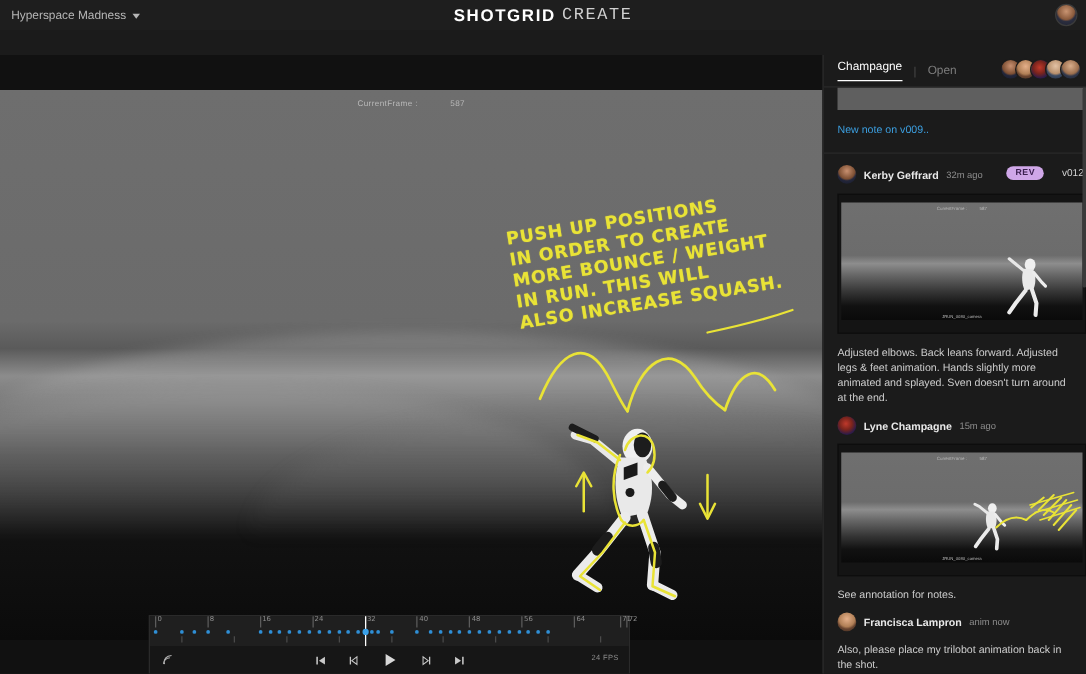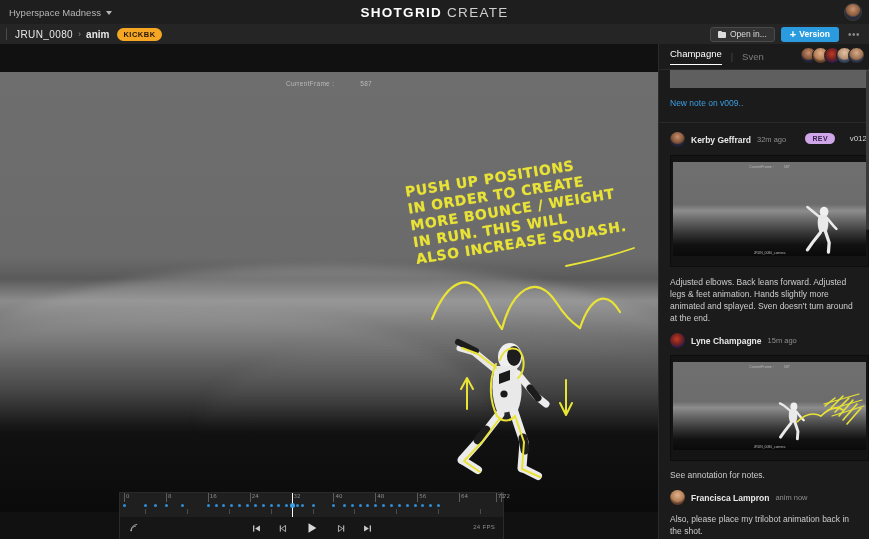--- a/index.html
+++ b/index.html
@@ -28,21 +28,21 @@
     border-right: 3.5px solid transparent;
     border-top: 4px solid #b6b6b6;
     margin-top: 1px;
   }
   .brand {
     position: absolute; left: 0; right: 0; top: 0; height: 24px;
     display: flex; align-items: center; justify-content: center;
     gap: 5px; pointer-events: none;
   }
   .brand-bold { font-size: 13.5px; font-weight: bold; letter-spacing: 1.3px; color: #ffffff; }
-  .brand-thin { font-size: 13.5px; font-weight: 300; letter-spacing: 1.3px; color: #cfcfcf; }
+  .brand-thin { font-size: 13.5px; font-weight: 300; letter-spacing: 1.3px; color: #cfcfcf; font-family: Liberation Mono, monospace; }
   .user-avatar {
     position: absolute; right: 7px; top: 3px;
     width: 18px; height: 18px; border-radius: 50%;
     background: radial-gradient(circle at 50% 32%, #c99472 0%, #8a5a3c 48%, #2b2e3f 60%, #1d2030 100%);
     border: 1px solid #3b3b3b;
   }
 
   
   .crumbbar {
     position: absolute; top: 24px; left: 0; width: 869px; height: 20px;
@@ -283,39 +283,20 @@
       <span>Hyperspace Madness</span>
       <span class="chevron-dn"></span>
     </div>
     <div class="brand">
       <span class="brand-bold">SHOTGRID</span>
       <span class="brand-thin">CREATE</span>
     </div>
     <div class="user-avatar"></div>
   </div>
 
-  <div class="crumbbar">
-    <div class="divider"></div>
-    <span class="crumb-shot">JRUN_0080</span>
-    <span class="crumb-sep">›</span>
-    <span class="crumb-task">anim</span>
-    <span class="status-pill">KICKBK</span>
-
-    <div class="crumb-actions">
-      <div class="btn-open">
-        <span class="folder-ic"></span>
-        <span>Open in...</span>
-      </div>
-      <div class="btn-version">
-        <span class="plus-ic">+</span>
-        <span>Version</span>
-      </div>
-      <span class="dots-btn">•••</span>
-    </div>
-  </div>
 
   <div class="viewer">
 
 
     <div class="stage">
       <div class="dune1"></div>
       <div class="dune2"></div>
       <div class="dune3"></div>
 
       <div class="hframe">
@@ -532,21 +513,21 @@
         </svg>
       </span>
       <span class="fps">24 FPS</span>
     </div>
   </div>
 
   <div class="sidebar">
     <div class="side-head">
       <span class="tab active">Champagne</span>
       <span class="tab-sep">|</span>
-      <span class="tab">Sven</span>
+      <span class="tab">Open</span>
       <div class="avatars">
         <div class="av av1"></div>
         <div class="av av2"></div>
         <div class="av av3"></div>
         <div class="av av4"></div>
         <div class="av av5"></div>
       </div>
     </div>
 
     <div class="feed">

